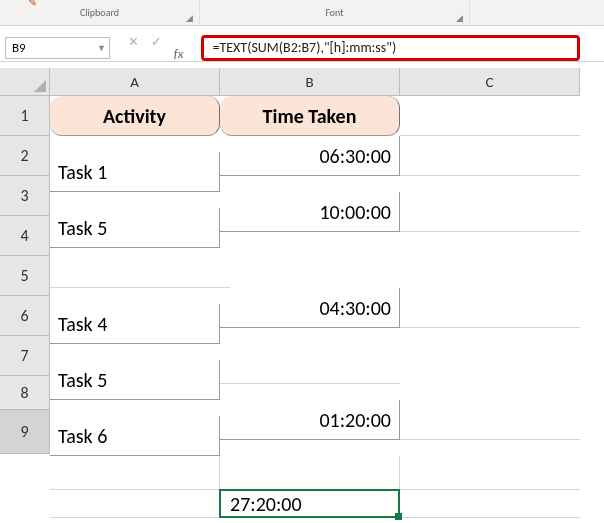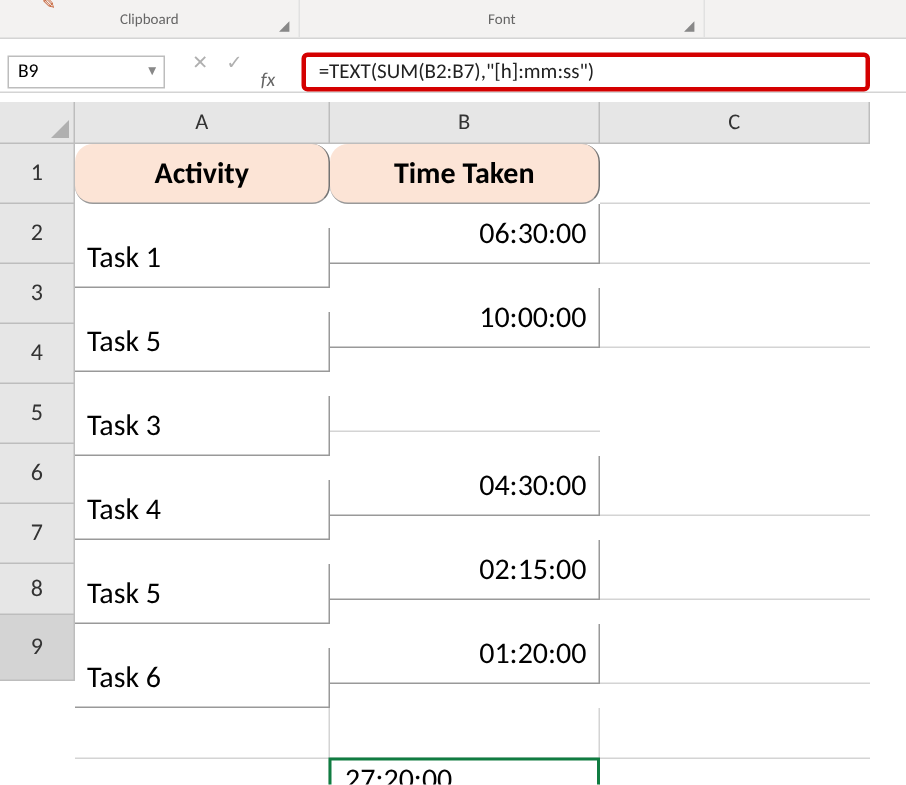--- a/index.html
+++ b/index.html
@@ -258,31 +258,29 @@
       <div class="cell data-a col-a">Task 1</div>
       <div class="cell data-b col-b">06:30:00</div>
       <div class="cell c-col col-c"></div>
     </div>
     <div class="body-row">
       <div class="cell data-a col-a">Task 5</div>
       <div class="cell data-b col-b">10:00:00</div>
       <div class="cell c-col col-c"></div>
     </div>
     <div class="body-row">
-      <div class="cell data-a col-a">Task 3</div>
       <div class="cell c-col col-c"></div>
     </div>
     <div class="body-row">
       <div class="cell data-a col-a">Task 4</div>
       <div class="cell data-b col-b">04:30:00</div>
       <div class="cell c-col col-c"></div>
     </div>
     <div class="body-row">
       <div class="cell data-a col-a">Task 5</div>
-      <div class="cell data-b col-b">02:15:00</div>
       <div class="cell c-col col-c"></div>
     </div>
     <div class="body-row">
       <div class="cell data-a col-a">Task 6</div>
       <div class="cell data-b lastrow col-b">01:20:00</div>
       <div class="cell c-col col-c"></div>
     </div>
     <div class="body-row row-8">
       <div class="cell blank col-a"></div>
       <div class="cell blank col-b"></div>

